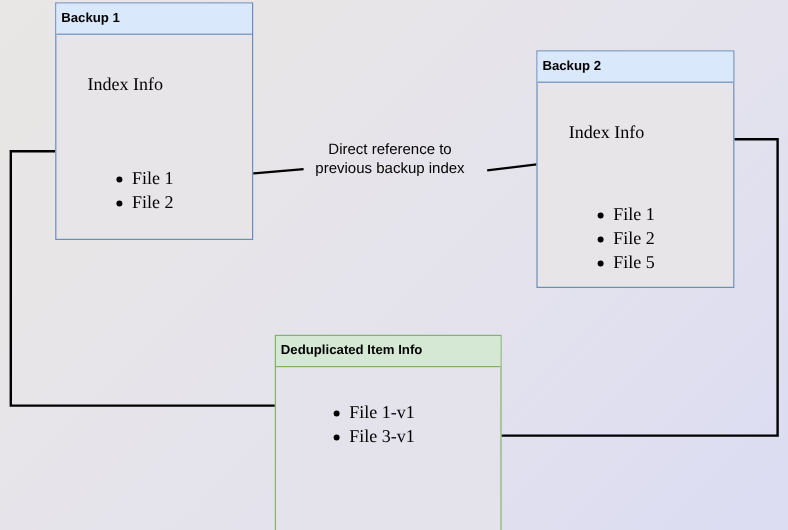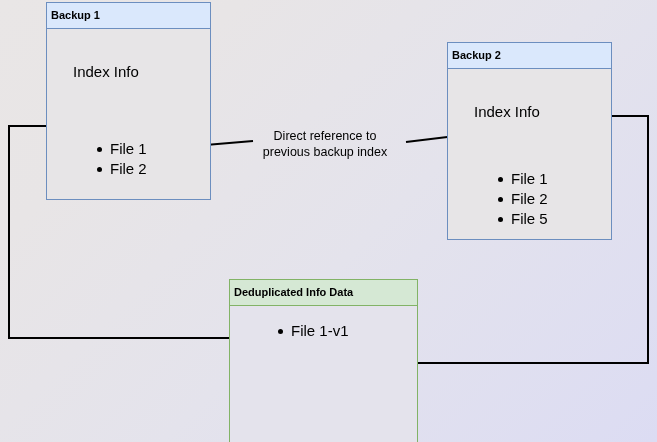--- a/index.html
+++ b/index.html
@@ -40,20 +40,21 @@
     font-weight: bold;
     font-size: 11px;
     color: #000;
     line-height: 1;
     padding: 7px 0 7px 4px;
   }
   .node .body {
     position: relative;
     box-sizing: border-box;
     width: 100%;
+    font-family: Liberation Serif, serif;
   }
 
   
   .node.blue {
     border: 1.5px solid #6c8ebf;
     background: #e7e5e7;
   }
   .node.blue .hdr {
     background: #dae8fc;
     border-bottom: 1.5px solid #6c8ebf;
@@ -156,24 +157,25 @@
       <div class="subtitle" style="left:26px; top:34px;">Index Info</div>
       <ul class="items" style="left:50px; top:100px;">
         <li>File 1</li>
         <li>File 2</li>
         <li>File 5</li>
       </ul>
     </div>
   </div>
 
   <div class="node green" style="left:229px; top:279px; width:189px; height:165px;">
-    <div class="hdr">Deduplicated Info Data</div>
+    <div class="hdr">Deduplicated Item Info</div>
     <div class="body" style="height:137px;">
-      <ul class="items" style="left:48px; top:15px;">
+      <ul class="items" style="left:48px; top:28px;">
         <li>File 1-v1</li>
+        <li>File 3-v1</li>
       </ul>
     </div>
   </div>
 
-  <div class="edge-label" style="left:249px; top:128px; width:152px;">Direct reference to
+  <div class="edge-label" style="left:249px; top:116px; width:152px;">Direct reference to
 previous backup index</div>
 
 </div>
 
 </body></html>

